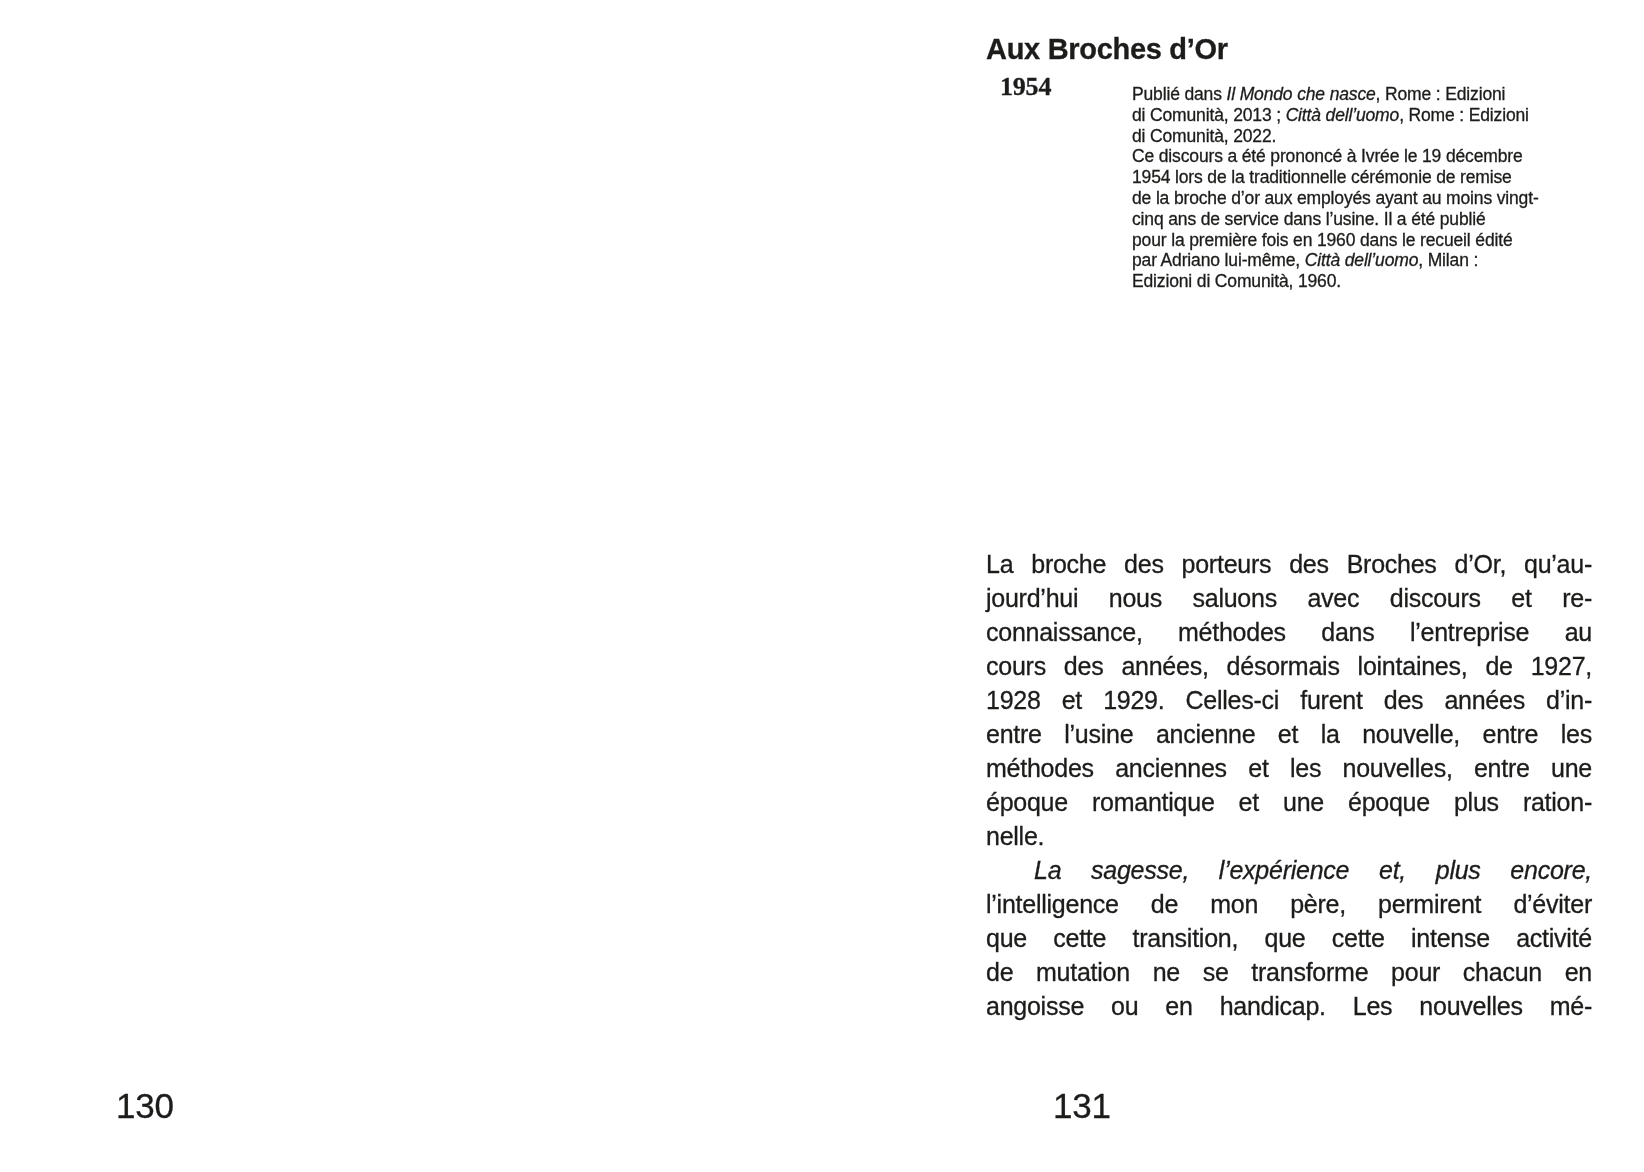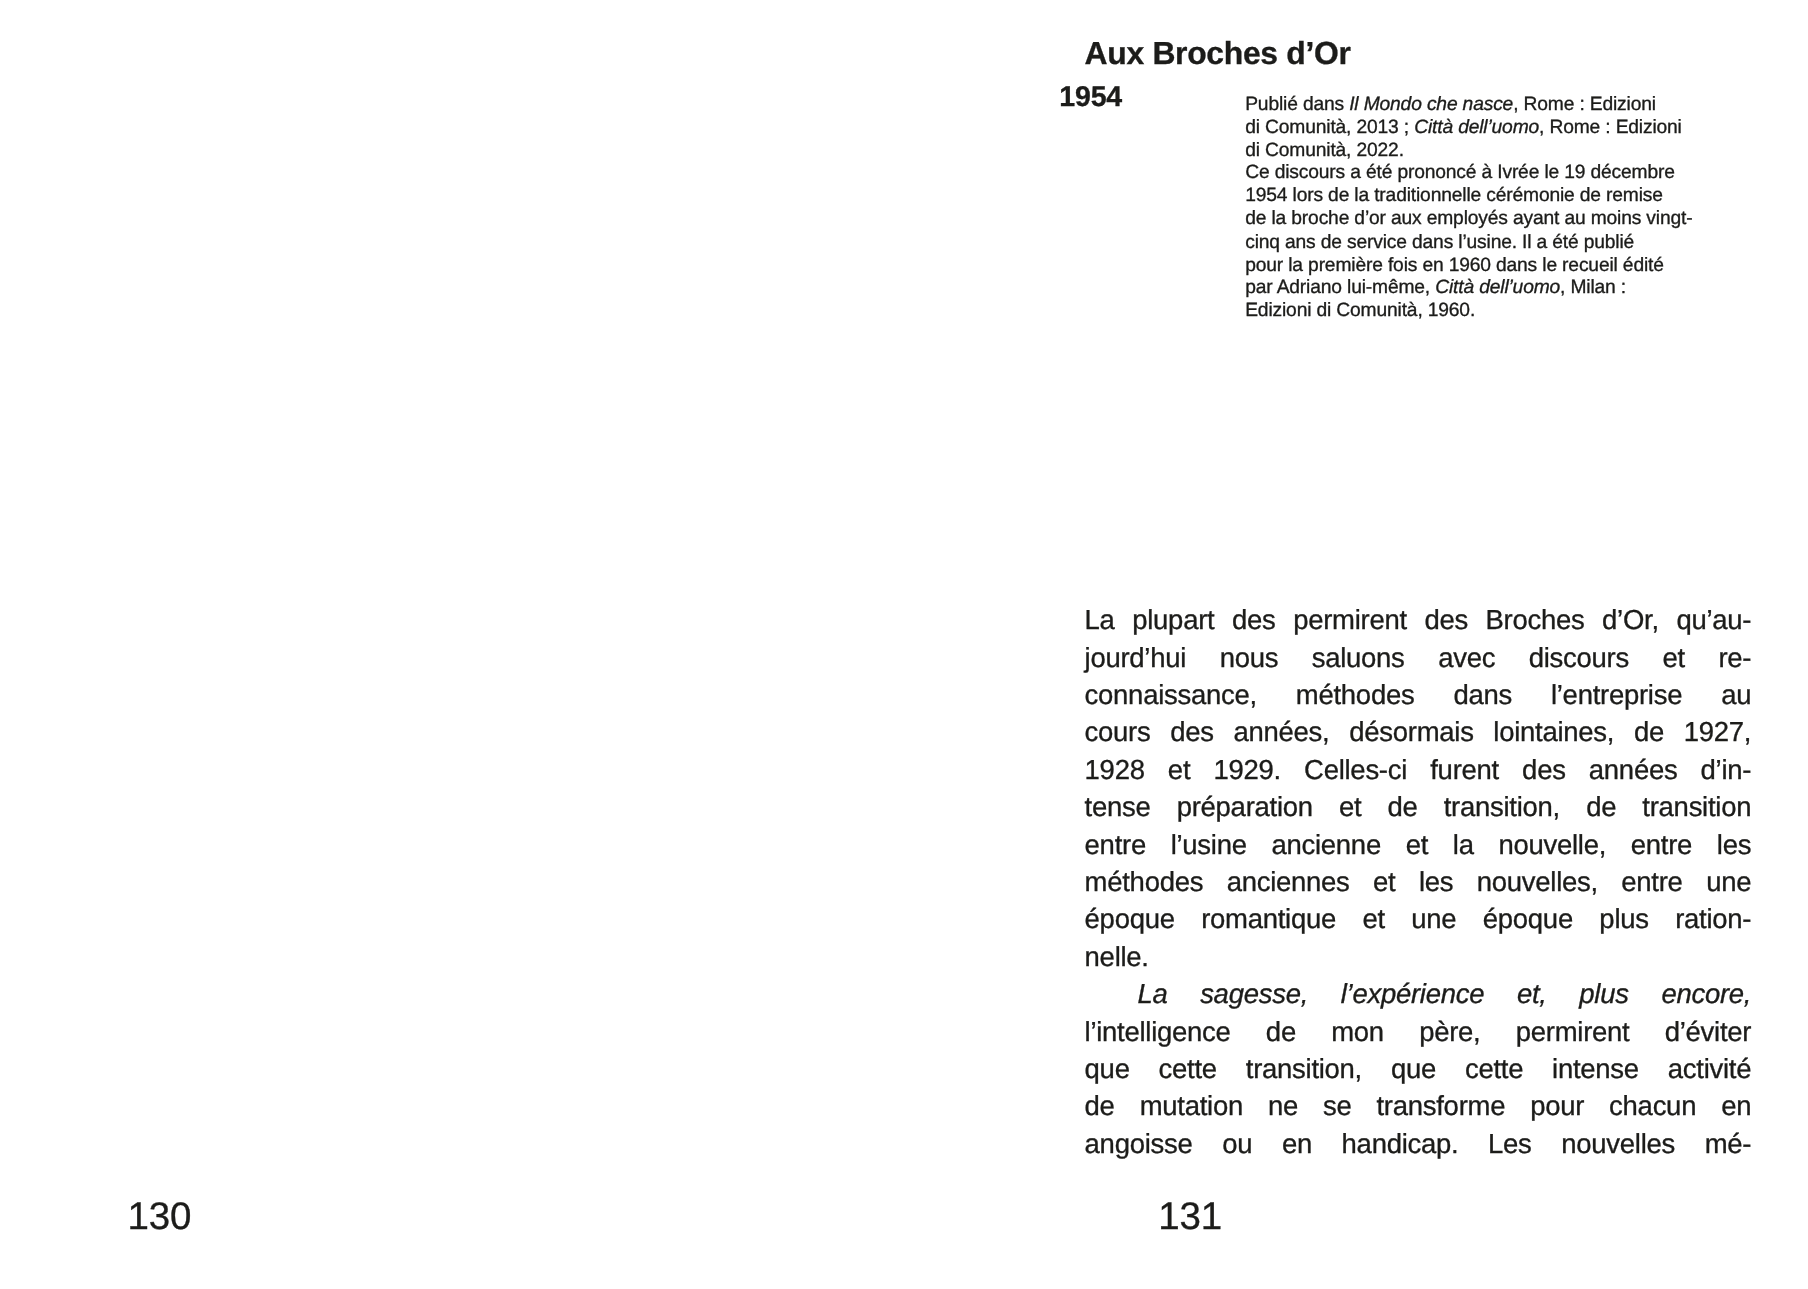--- a/index.html
+++ b/index.html
@@ -30,25 +30,26 @@
     left: 986px;
     top: 33px;
     margin: 0;
     font-size: 29px;
     font-weight: 700;
     letter-spacing: -0.3px;
     white-space: nowrap;
   }
   .year {
     position: absolute;
-    left: 963px;
+    left: 1000px;
     top: 72px;
     font-size: 26px;
     font-weight: 700;
     letter-spacing: -0.2px;
+    font-family: Liberation Serif, serif;
   }
   .note {
     position: absolute;
     left: 1132px;
     top: 84px;
     width: 480px;
     font-size: 17.5px;
     line-height: 20.8px;
     letter-spacing: -0.15px;
   }
@@ -107,26 +108,25 @@
       <div class="note-line"><span>Ce discours a été prononcé à Ivrée le 19 décembre</span></div>
       <div class="note-line"><span>1954 lors de la traditionnelle cérémonie de remise</span></div>
       <div class="note-line"><span>de la broche d’or aux employés ayant au moins vingt-</span></div>
       <div class="note-line"><span>cinq ans de service dans l’usine. Il a été publié</span></div>
       <div class="note-line"><span>pour la première fois en 1960 dans le recueil édité</span></div>
       <div class="note-line"><span>par Adriano lui-même, </span><em>Città dell’uomo</em><span>, Milan :</span></div>
       <div class="note-line"><span>Edizioni di Comunità, 1960.</span></div>
     </div>
 
   <div class="body-col">
-      <div class="body-line">La plupart des permirent des Broches d’Or, qu’au-</div>
+      <div class="body-line">La broche des porteurs des Broches d’Or, qu’au-</div>
       <div class="body-line">jourd’hui nous saluons avec discours et re-</div>
       <div class="body-line">connaissance, méthodes dans l’entreprise au</div>
       <div class="body-line">cours des années, désormais lointaines, de 1927,</div>
       <div class="body-line">1928 et 1929. Celles-ci furent des années d’in-</div>
-      <div class="body-line">tense préparation et de transition, de transition</div>
       <div class="body-line">entre l’usine ancienne et la nouvelle, entre les</div>
       <div class="body-line">méthodes anciennes et les nouvelles, entre une</div>
       <div class="body-line">époque romantique et une époque plus ration-</div>
       <div class="body-line no-justify">nelle.</div>
       <div class="body-line indent">La sagesse, l’expérience et, plus encore,</div>
       <div class="body-line">l’intelligence de mon père, permirent d’éviter</div>
       <div class="body-line">que cette transition, que cette intense activité</div>
       <div class="body-line">de mutation ne se transforme pour chacun en</div>
       <div class="body-line">angoisse ou en handicap. Les nouvelles mé-</div>
     </div>

